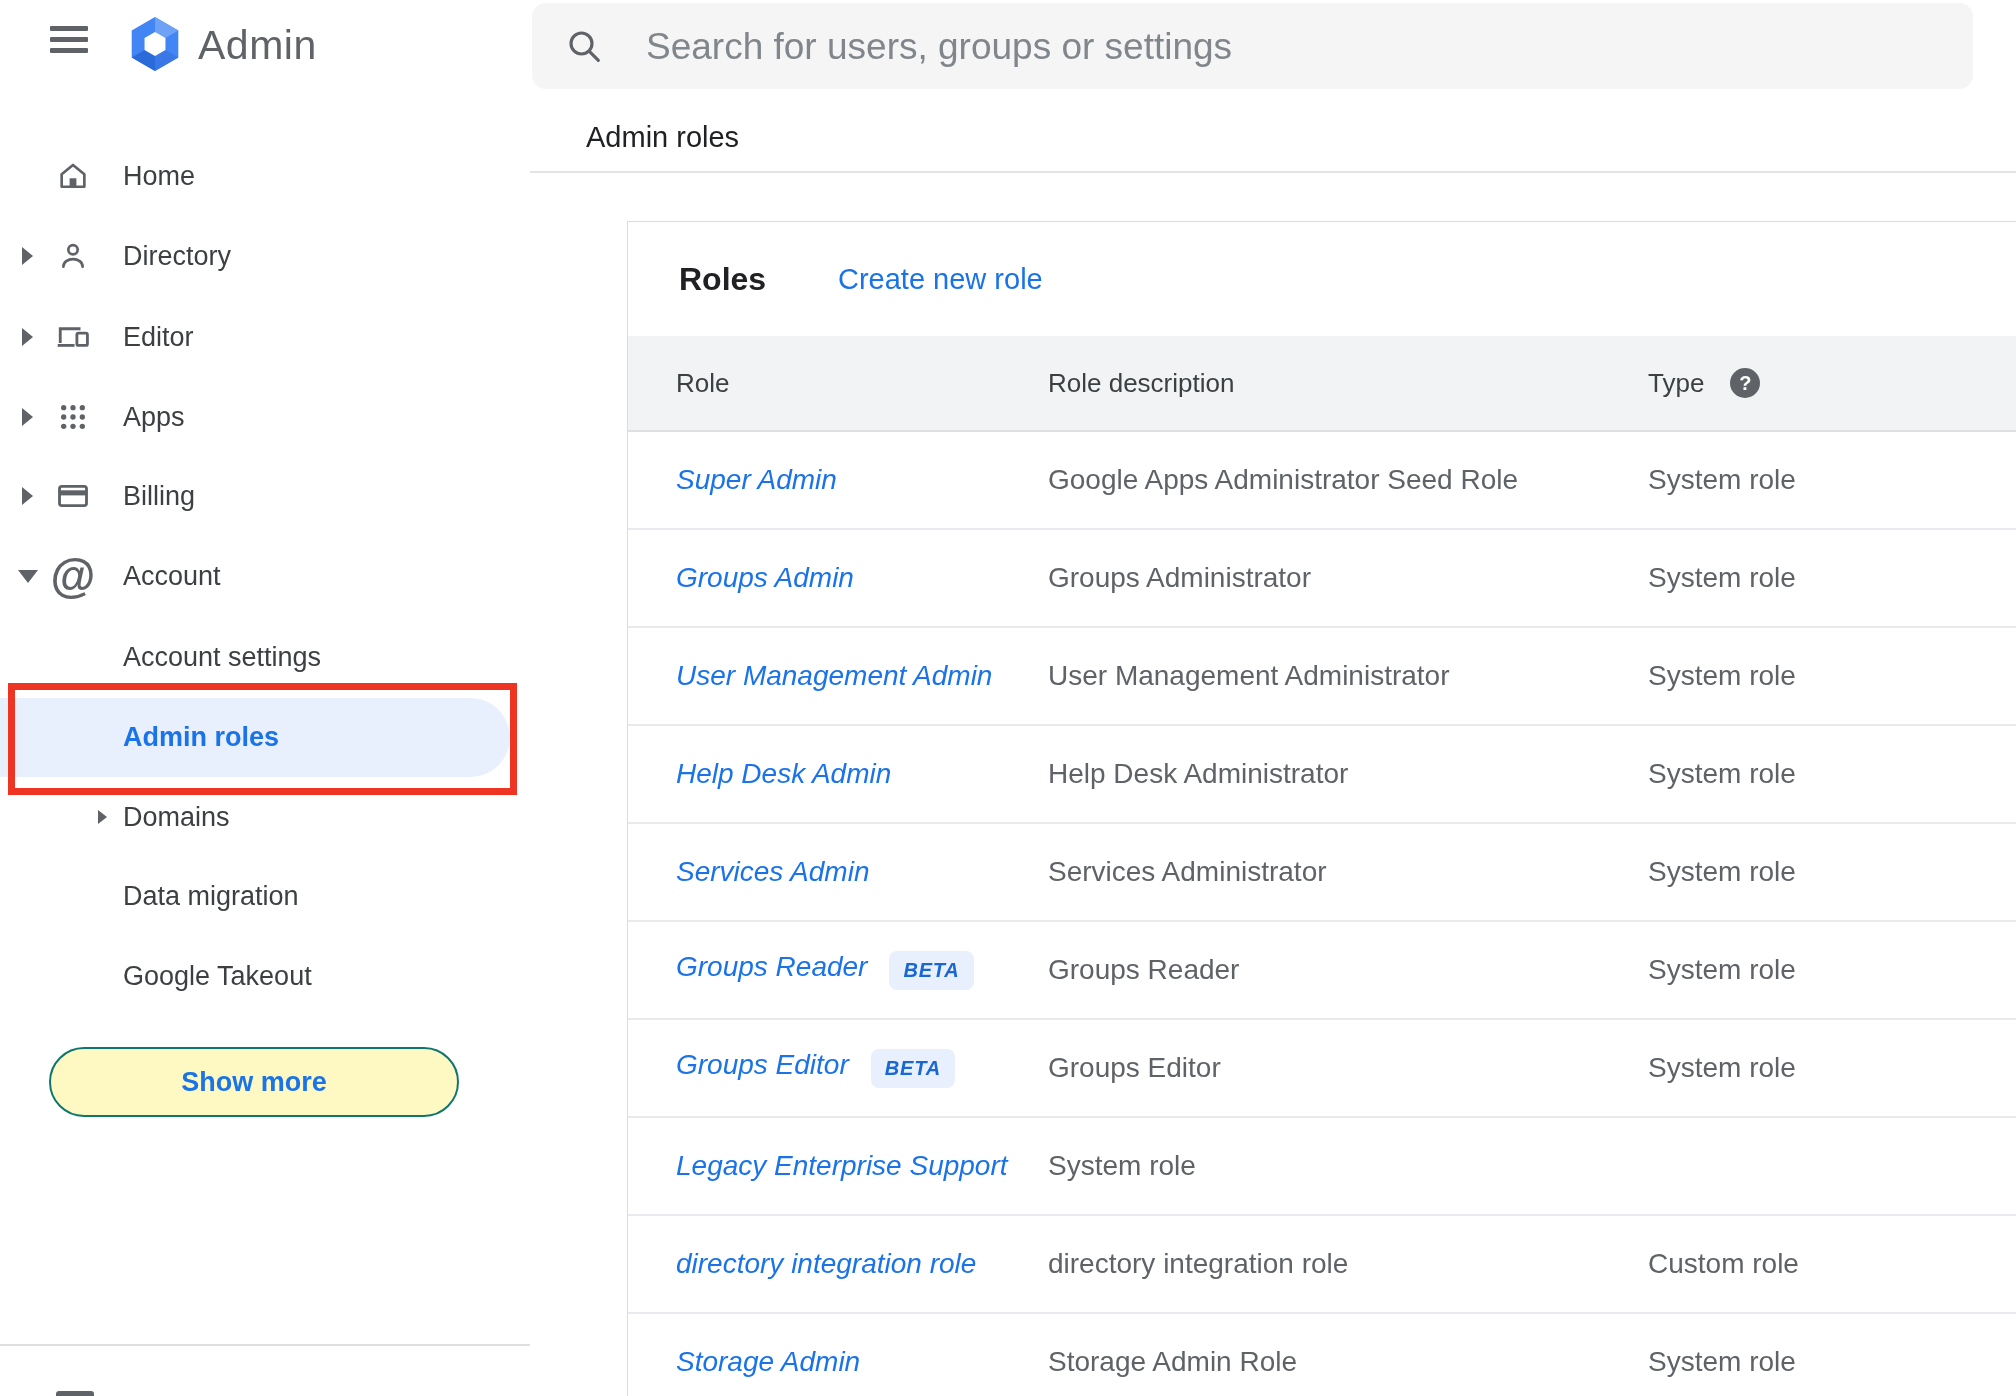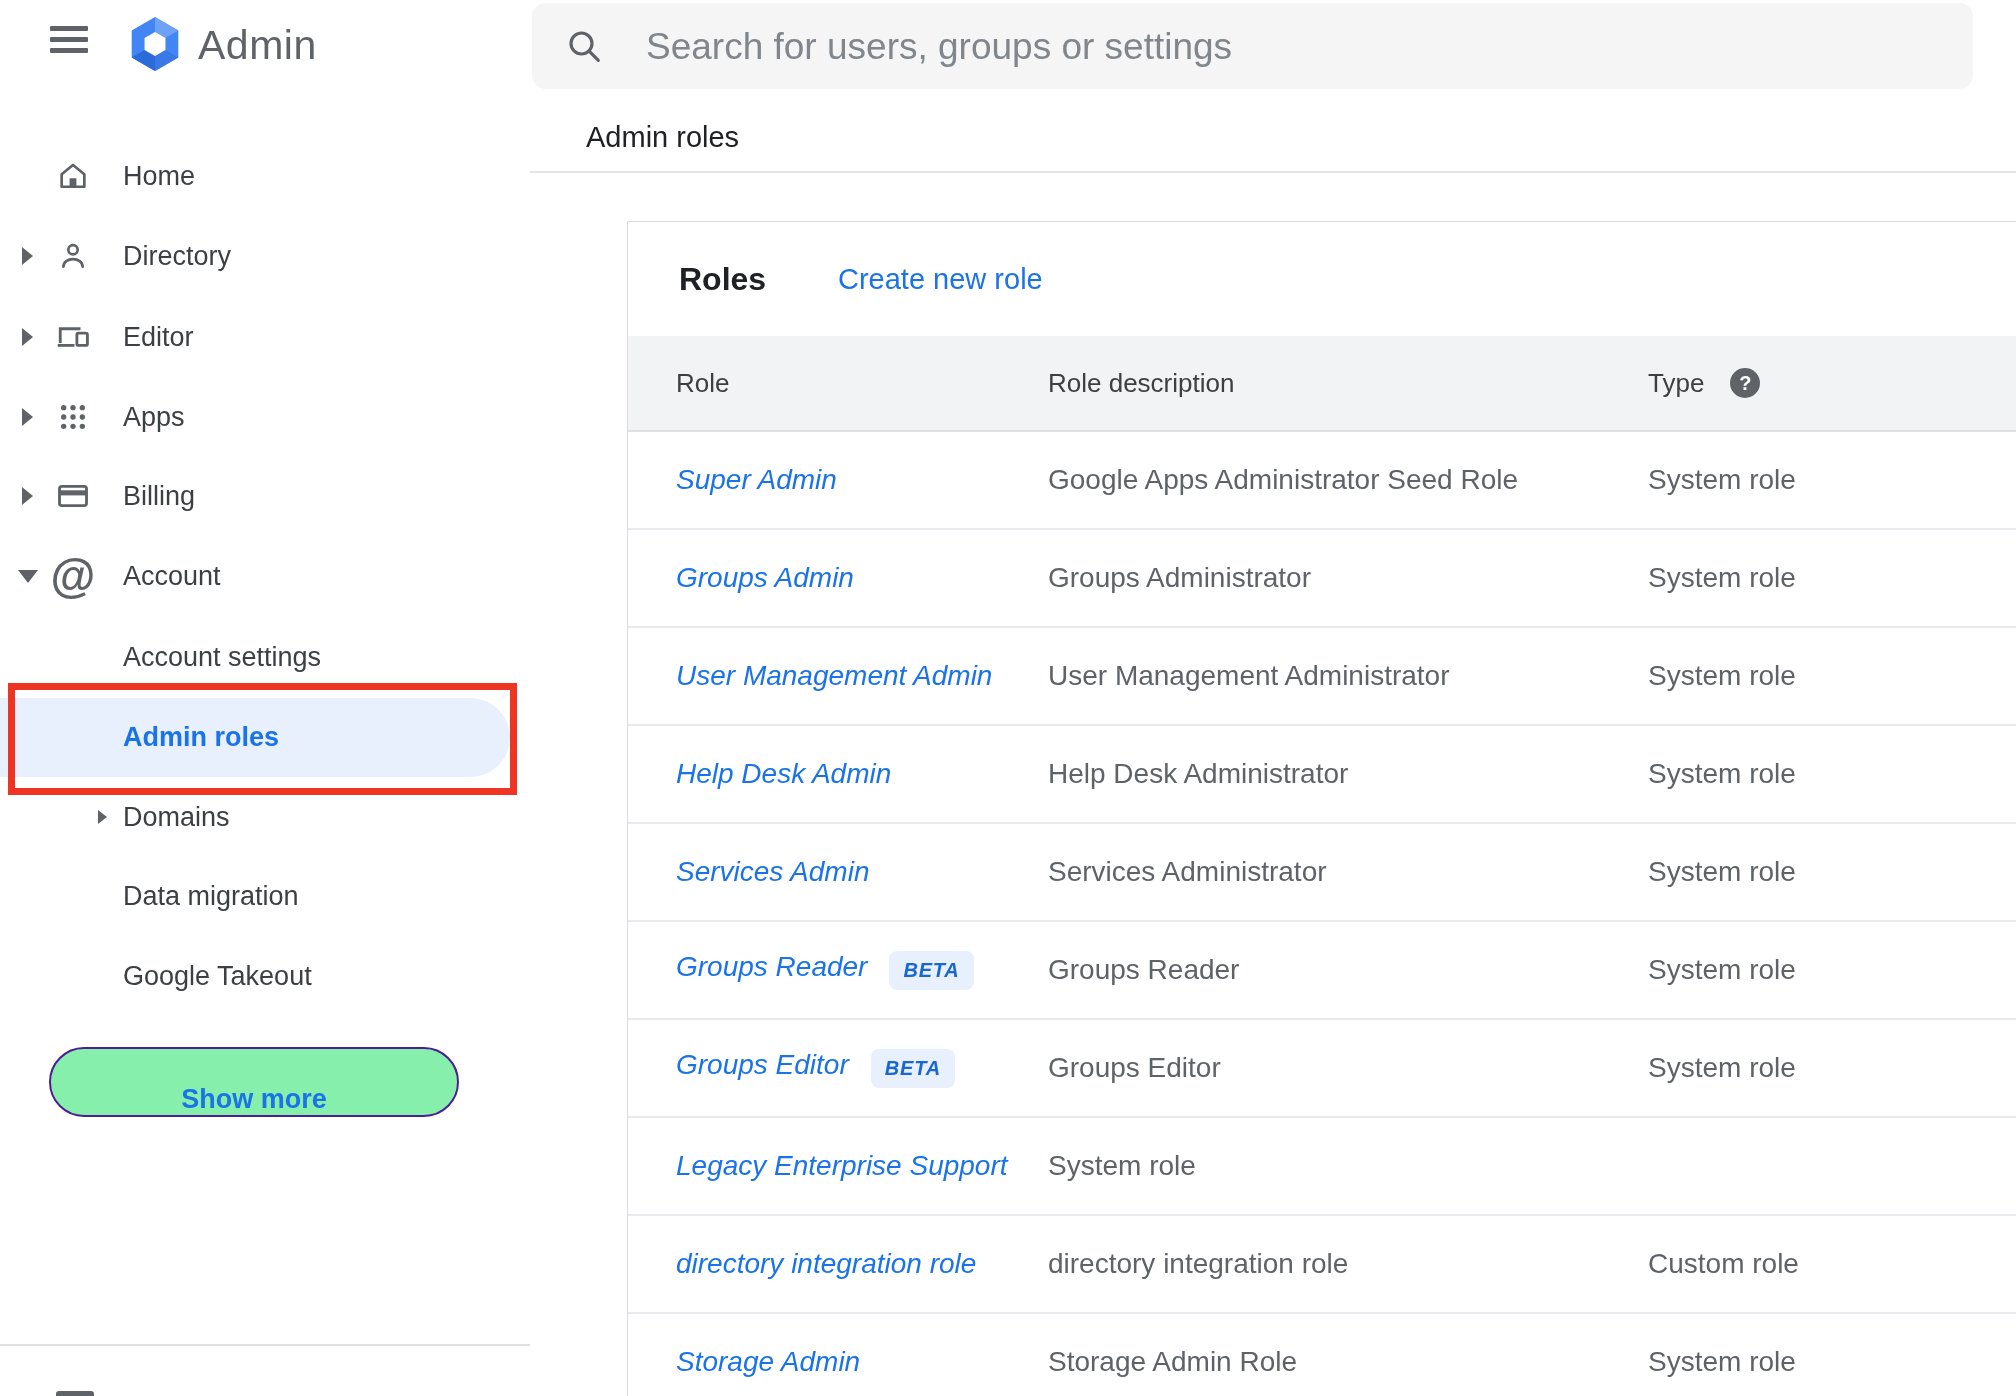--- a/index.html
+++ b/index.html
@@ -22,22 +22,22 @@
   .tri-r{position:absolute;left:22px;width:0;height:0;border-top:9px solid transparent;border-bottom:9px solid transparent;border-left:11px solid #5f6368;}
   .tri-r.small{left:98px;border-top:7px solid transparent;border-bottom:7px solid transparent;border-left:9px solid #5f6368;}
   .tri-d{position:absolute;left:18px;width:0;height:0;border-left:10px solid transparent;border-right:10px solid transparent;border-top:13px solid #5f6368;}
   .at-glyph{font-size:46px;font-weight:600;color:#5f6368;line-height:1;}
 
   .sub-item .label{left:123px;}
   #admin-roles-pill{position:absolute;left:0;top:698px;width:510px;height:79px;background:#e8f0fe;border-radius:0 40px 40px 0;display:flex;align-items:center;cursor:pointer;}
   #admin-roles-pill .label{position:absolute;left:123px;font-size:27px;font-weight:700;color:#1a73e8;}
   #annotation-rect{position:absolute;left:8px;top:683px;width:509px;height:112px;border:7px solid #ee3524;box-sizing:border-box;pointer-events:none;}
 
-  #show-more-btn{position:absolute;left:49px;top:1047px;width:410px;height:70px;border:2px solid #4c1d95;border-radius:36px;background:#86efac;
-    display:flex;align-items:flex-end;justify-content:center;font-size:27px;font-weight:700;color:#1a73e8;cursor:pointer;box-sizing:border-box;}
+  #show-more-btn{position:absolute;left:49px;top:1047px;width:410px;height:70px;border:2px solid #0f766e;border-radius:36px;background:#fef9c3;
+    display:flex;align-items:center;justify-content:center;font-size:27px;font-weight:700;color:#1a73e8;cursor:pointer;box-sizing:border-box;}
   #sidebar-bottom-divider{position:absolute;left:0;top:1344px;width:530px;height:2px;background:#e0e0e0;}
   #partial-icon{position:absolute;left:56px;top:1391px;width:38px;height:6px;background:#5f6368;border-radius:3px 3px 0 0;}
 
   
   #search-bar{position:absolute;left:532px;top:3px;width:1441px;height:86px;background:#f5f5f5;border-radius:14px;}
   #search-bar .sicon{position:absolute;left:32px;top:23px;width:40px;height:40px;}
   #search-input{position:absolute;left:112px;top:0;width:1290px;height:86px;border:none;background:transparent;outline:none;
     font-family:"Liberation Sans",sans-serif;font-size:37px;color:#202124;}
   #search-input::placeholder{color:#80868b;}
   #breadcrumb{position:absolute;left:586px;top:121px;font-size:29px;color:#202124;}

